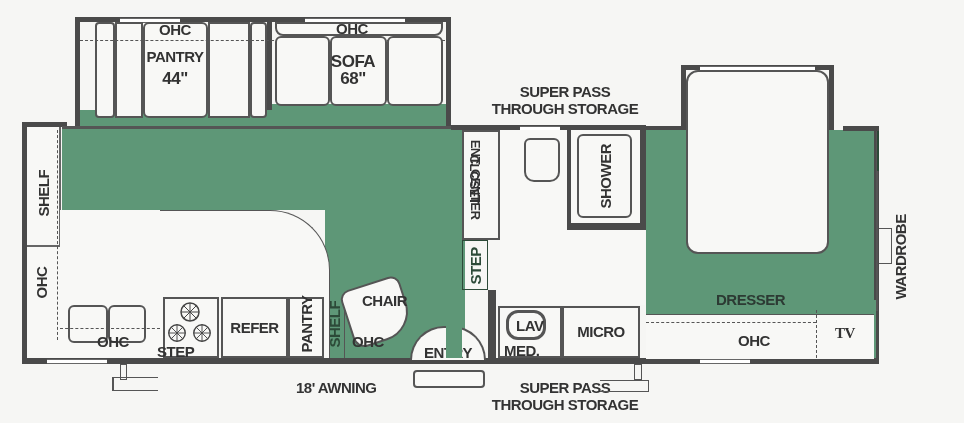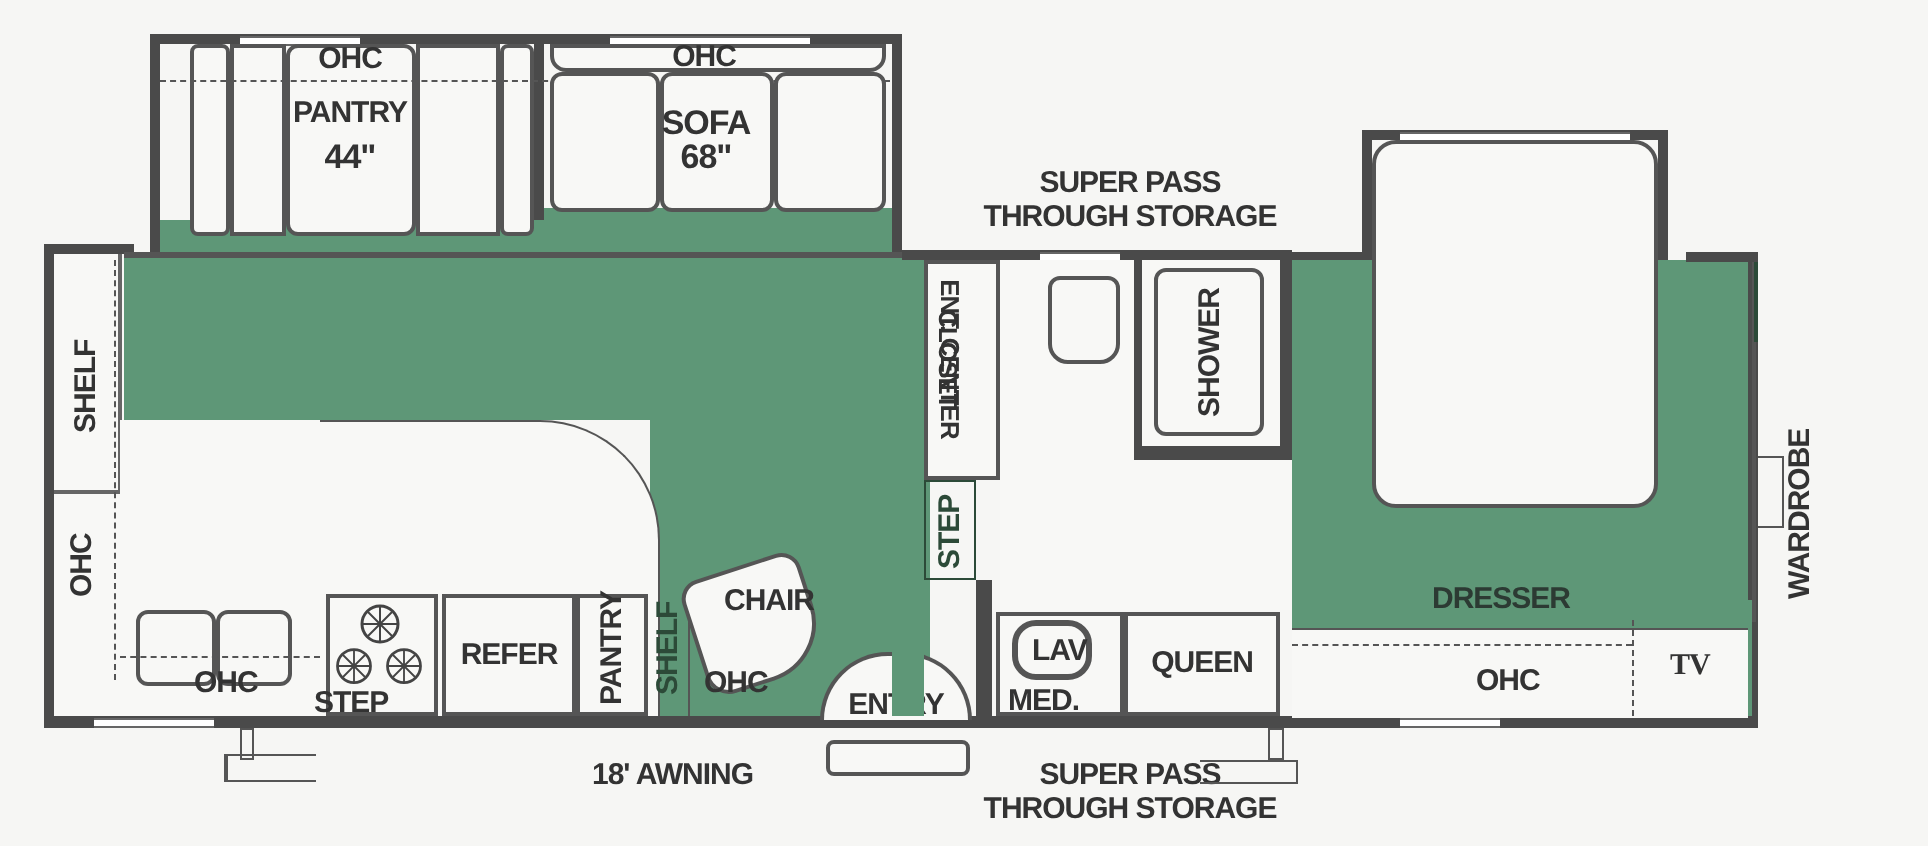--- a/index.html
+++ b/index.html
@@ -147,21 +147,21 @@
   <span class="lbl vert" style="left:572px;top:168px;width:66px;">SHOWER</span>
   <div class="wall" style="left:570px;top:223px;width:70px;height:7px;"></div>
   <div class="wall" style="left:640px;top:130px;width:6px;height:100px;"></div>
 
   <div class="wall" style="left:488px;top:290px;width:8px;height:70px;"></div>
   <div class="box" style="left:498px;top:306px;width:64px;height:52px;"></div>
   <div class="rbox" style="left:506px;top:310px;width:40px;height:30px;border-radius:12px;border-width:3px;"></div>
   <span class="lbl" style="left:516px;top:318px;">LAV</span>
   <span class="lbl" style="left:504px;top:343px;">MED.</span>
   <div class="box" style="left:562px;top:306px;width:78px;height:52px;"></div>
-  <span class="lbl c" style="left:563px;top:324px;width:76px;">QUEEN</span>
+  <span class="lbl c" style="left:563px;top:324px;width:76px;">MICRO</span>
 
   <span class="lbl c" style="left:480px;top:380px;width:170px;">SUPER PASS</span>
   <span class="lbl c" style="left:480px;top:397px;width:170px;">THROUGH STORAGE</span>
   <div class="abs" style="left:634px;top:364px;width:6px;height:14px;border:1px solid #555;"></div>
   <div class="abs" style="left:600px;top:380px;width:48px;height:10px;border:1.5px solid #555;border-left:none;"></div>
 
   <div class="green" style="left:646px;top:130px;width:230px;height:184px;"></div>
   <div class="wall" style="left:646px;top:126px;width:40px;height:4px;"></div>
   <div class="wall" style="left:681px;top:65px;width:5px;height:65px;"></div>
   <div class="wall" style="left:681px;top:65px;width:150px;height:5px;"></div>

